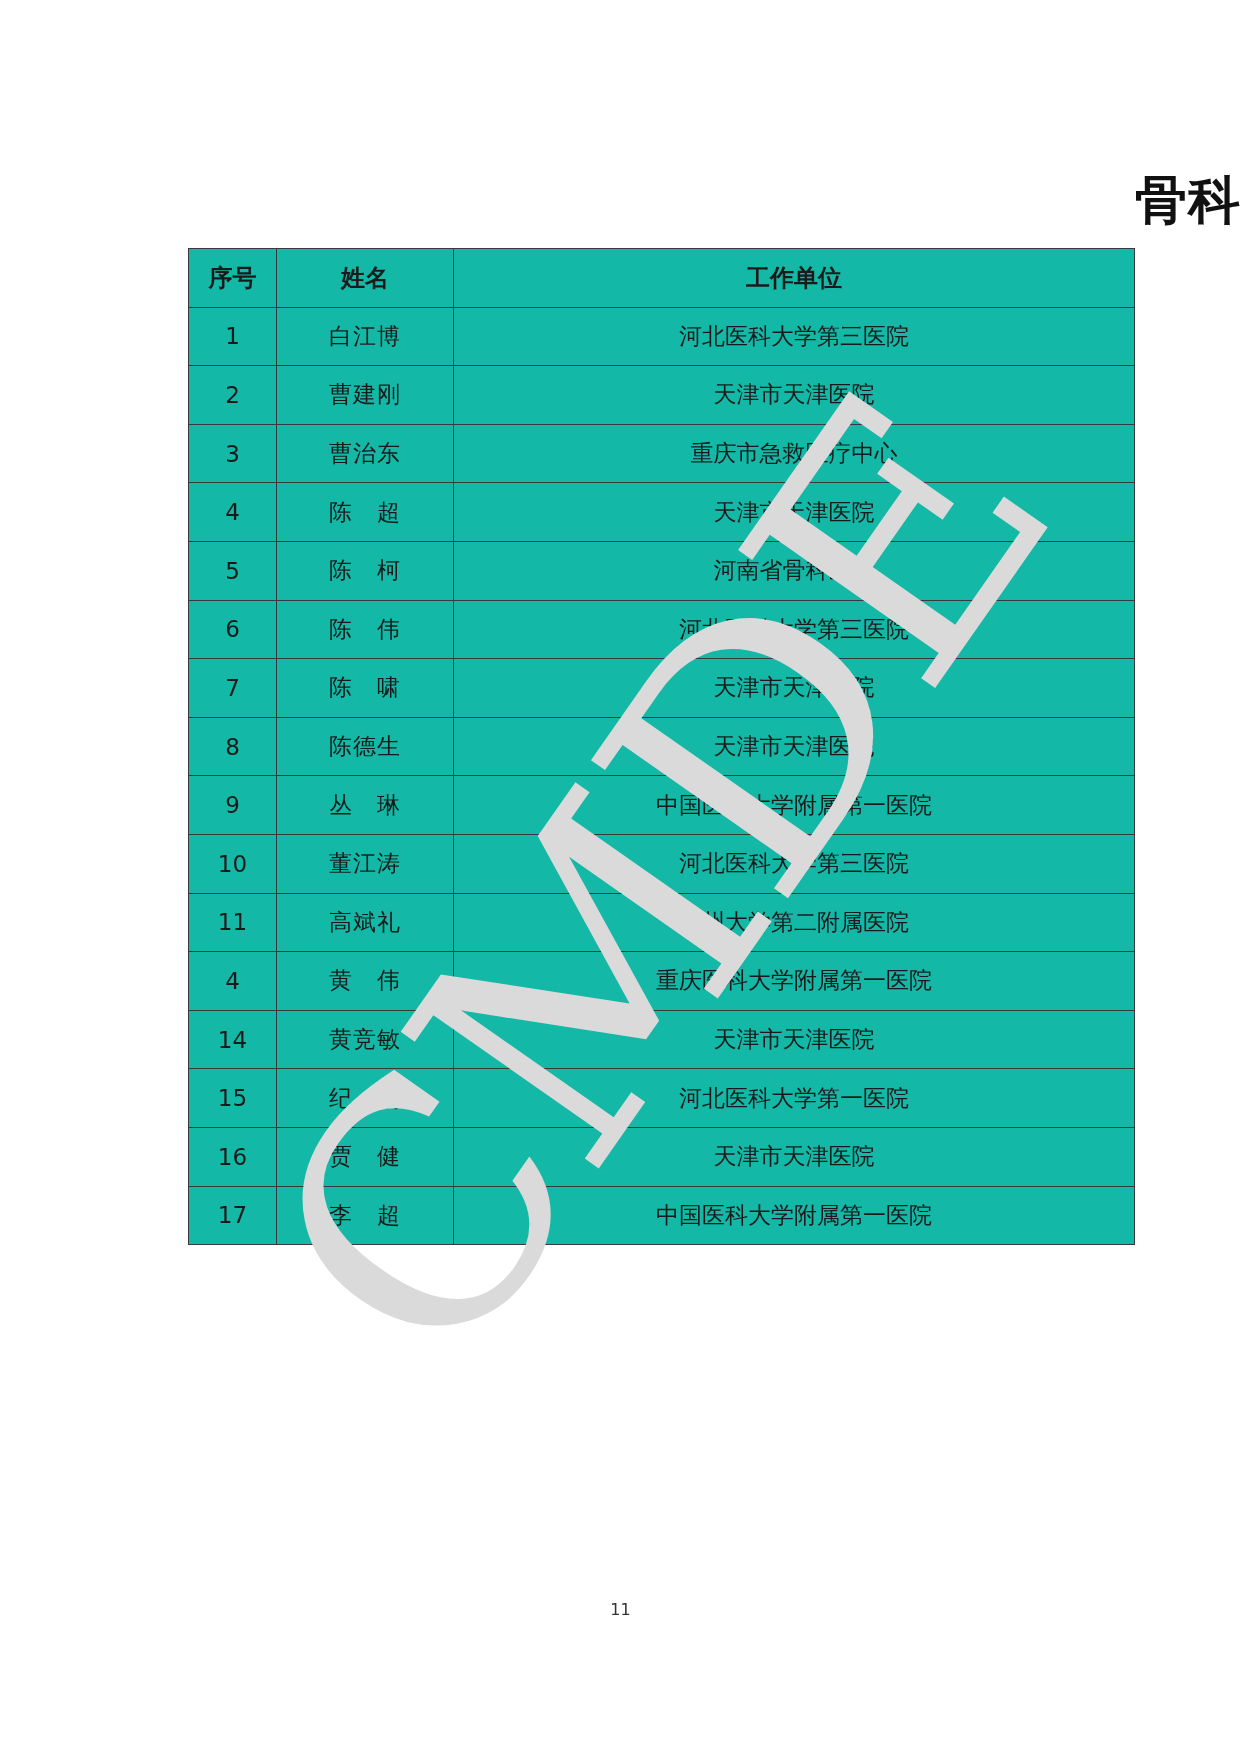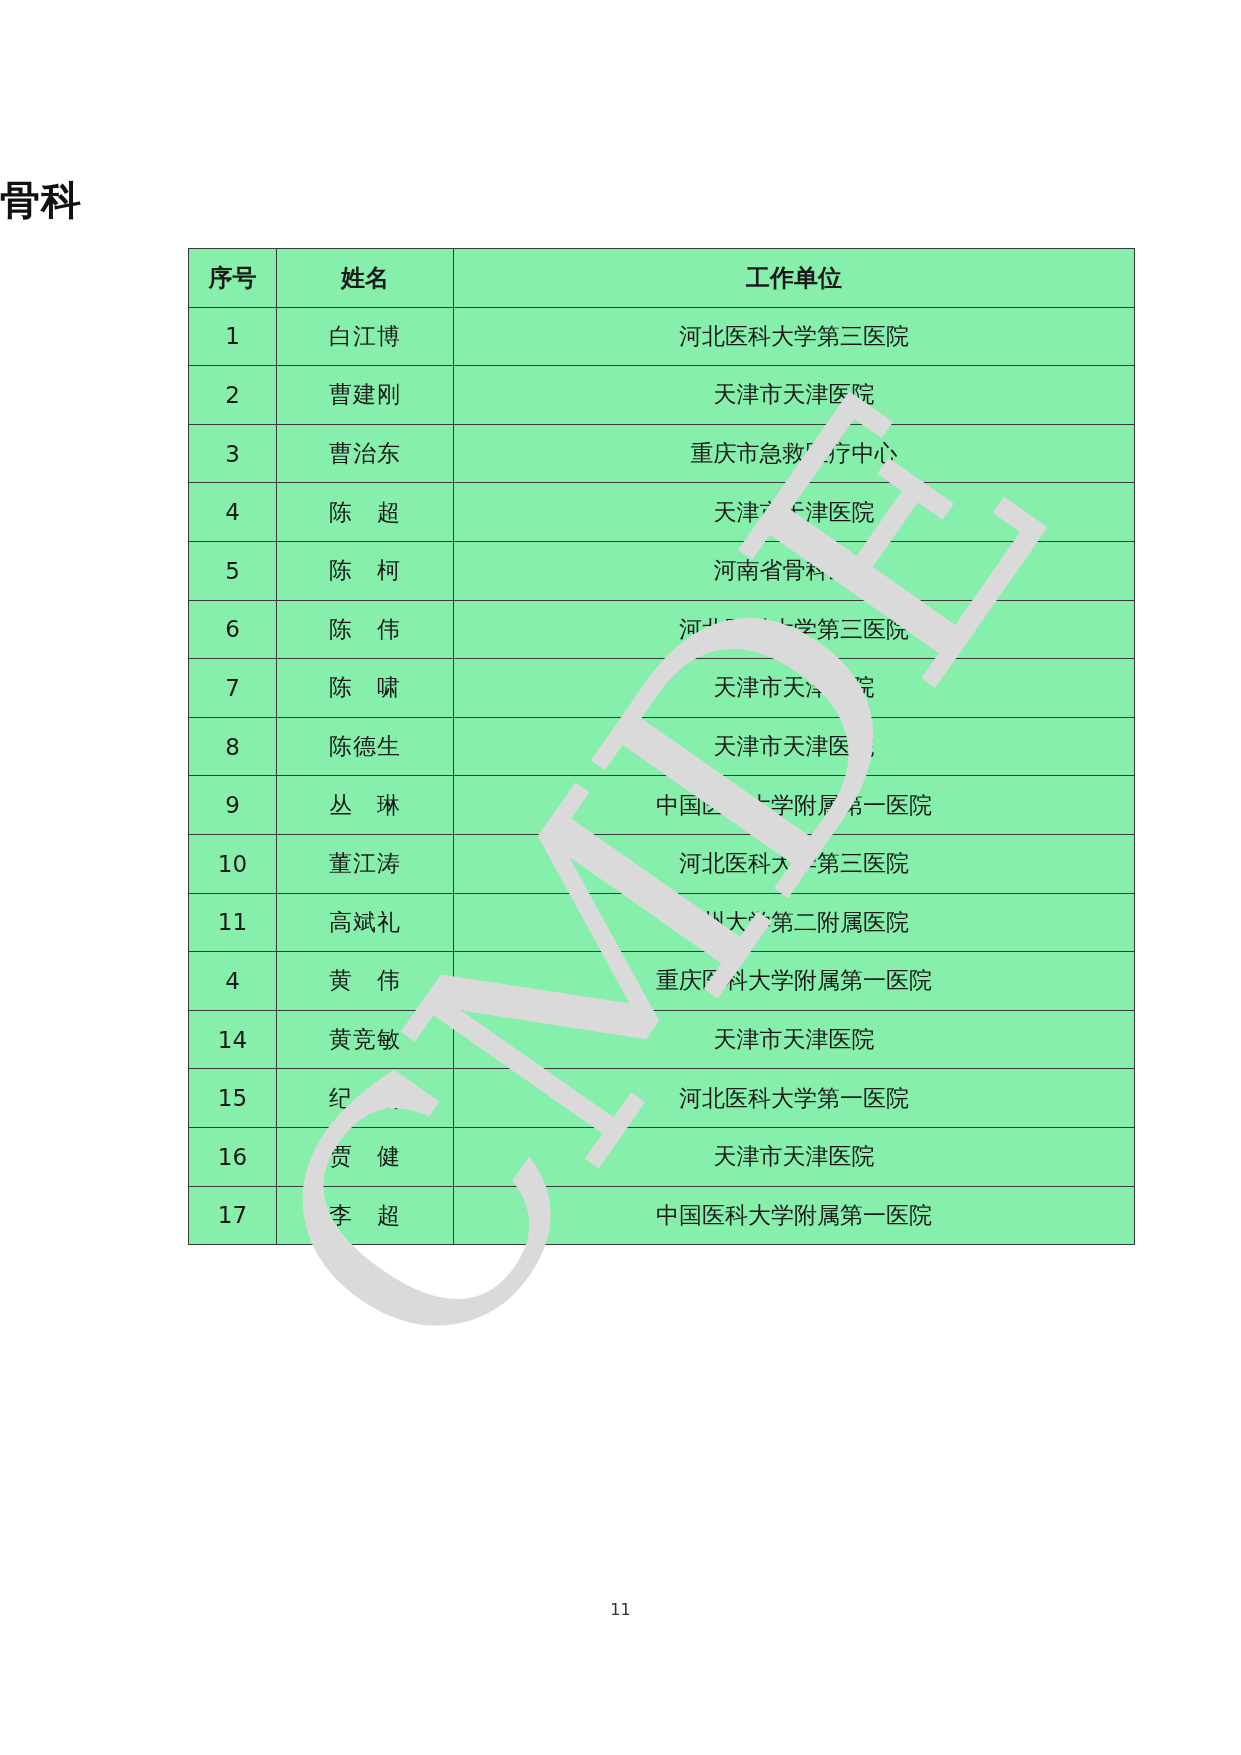--- a/index.html
+++ b/index.html
@@ -13,22 +13,22 @@
       position: relative;
       overflow: hidden;
       font-family: "DejaVu Sans", "Liberation Sans", sans-serif;
       color: #111111;
     }
     .page-title {
       position: absolute;
       left: 0;
       width: 1241px;
       top: 172px;
-      text-align: left;
-      font-size: 40px;
+      text-align: right;
+      font-size: 52px;
       font-weight: bold;
       letter-spacing: 1px;
       line-height: 56px;
       z-index: 2;
     }
     .watermark {
       position: absolute;
       left: 150px;
       top: 760px;
       width: 960px;
@@ -45,21 +45,21 @@
       user-select: none;
     }
     table.roster {
       position: absolute;
       left: 188px;
       top: 248px;
       width: 946px;
       border-collapse: collapse;
       table-layout: fixed;
       z-index: 0;
-      background: #86efac;
+      background: #14b8a6;
     }
     table.roster th, table.roster td {
       border: 1.5px solid #3a3a3a;
       height: 57.6px;
       padding: 0;
       text-align: center;
       vertical-align: middle;
       font-size: 23px;
       color: #1a1a1a;
       background: transparent;

